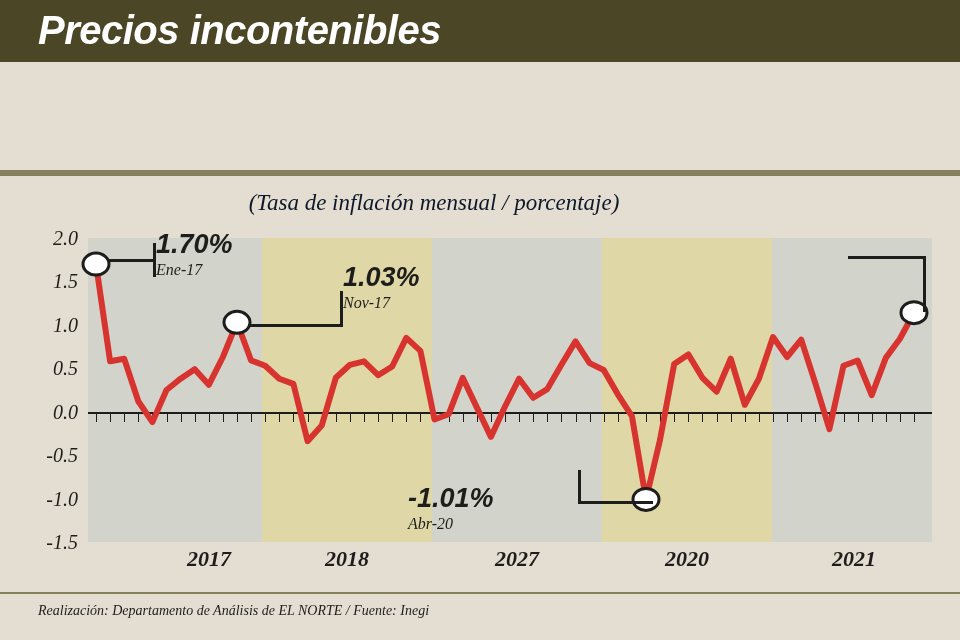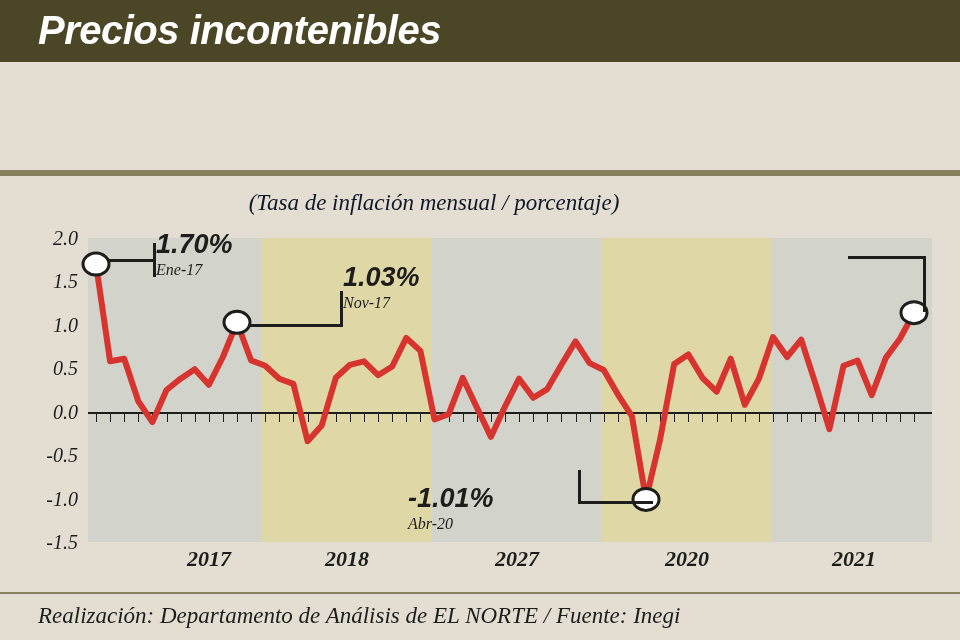--- a/index.html
+++ b/index.html
@@ -179,21 +179,21 @@
     position: absolute;
     left: 0; top: 594px;
     width: 960px;
     height: 46px;
     background: #e3ded1;
   }
   .footer .credit {
     position: absolute;
     left: 38px;
     top: 9px;
-    font-size: 23px;
+    font-size: 14px;
     color: #1d1d1b;
     font-family: "Liberation Serif", serif;
   }
 </style>
 </head>
 <body>
 
 <div id="page">
 
   <div class="header-band">

